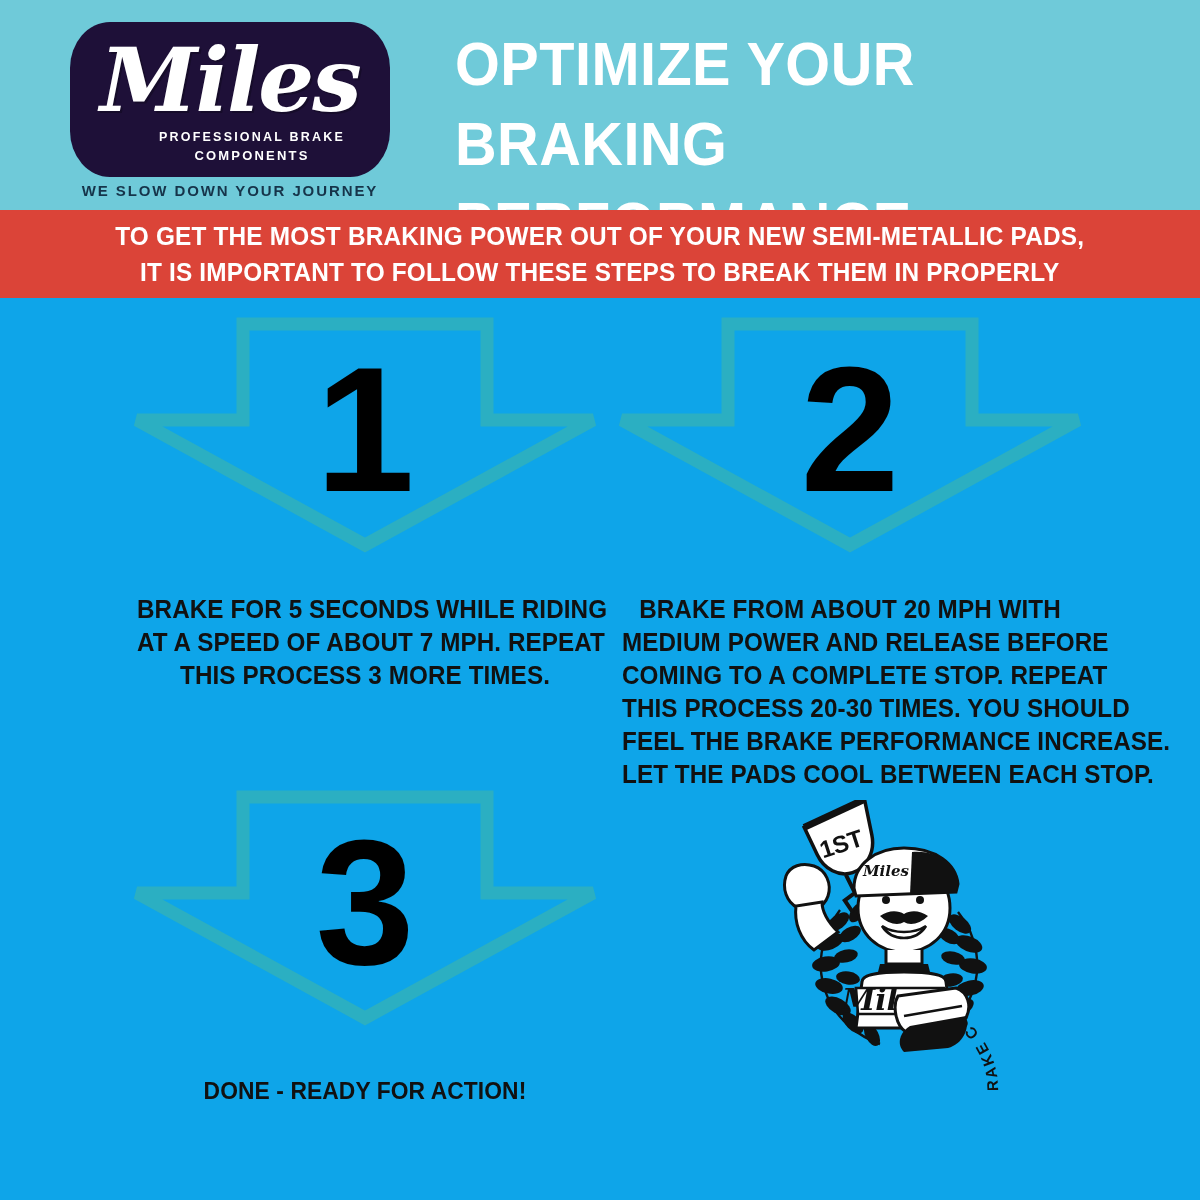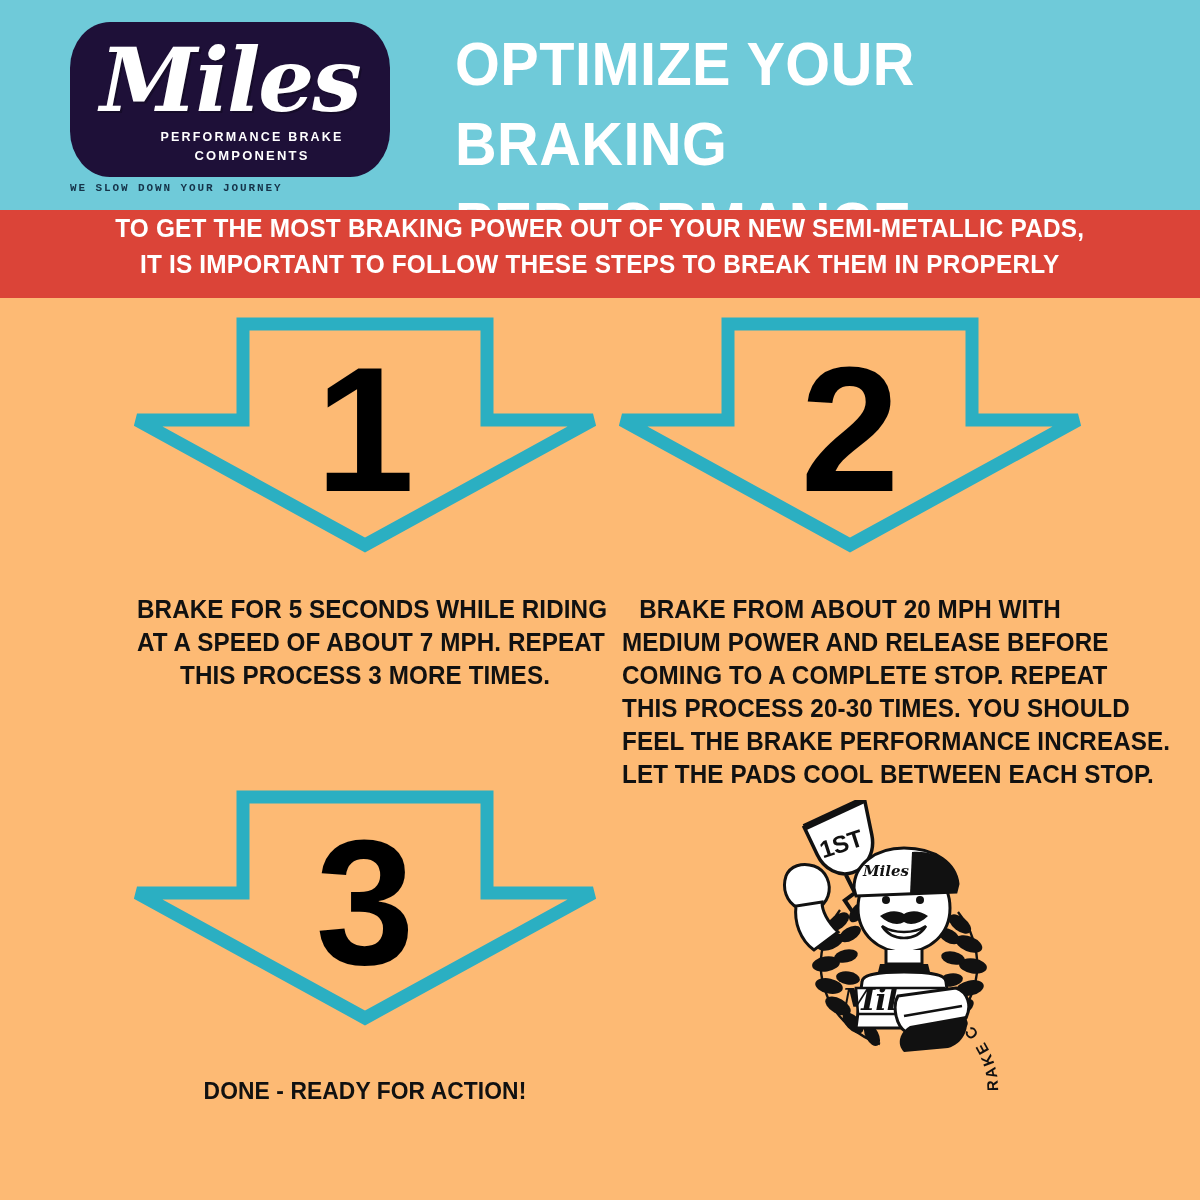--- a/index.html
+++ b/index.html
@@ -9,21 +9,21 @@
   }
   body {
     font-family: "Liberation Sans", sans-serif;
     -webkit-font-smoothing: antialiased;
   }
   .page {
     position: relative;
     width: 1200px;
     height: 1200px;
     overflow: hidden;
-    background: #fdba74;
+    background: #0ea5e9;
   }
 
   
   .header {
     position: absolute;
     left: 0; top: 0;
     width: 1200px;
     height: 210px;
     background: #6FCAD9;
   }
@@ -75,26 +75,25 @@
     box-sizing: border-box;
     color: #ffffff;
     font-size: 13px;
     font-weight: bold;
     letter-spacing: 2.2px;
   }
   .logo-tagline {
     position: absolute;
     left: 0; top: 160px;
     width: 320px;
-    text-align: left;
+    text-align: center;
     color: #16344a;
-    font-size: 11px;
+    font-size: 15px;
     font-weight: bold;
     letter-spacing: 1.9px;
-    font-family: Liberation Mono, monospace;
   }
   .headline {
     position: absolute;
     left: 455px; top: 24px;
     width: 720px;
     color: #ffffff;
     font-family: "Liberation Sans Narrow", "Liberation Sans", sans-serif;
     font-weight: bold;
     font-size: 62px;
     line-height: 80px;
@@ -107,21 +106,21 @@
   
   .redband {
     position: absolute;
     left: 0; top: 210px;
     width: 1200px;
     height: 88px;
     background: #DB4438;
     display: flex;
     flex-direction: column;
     align-items: center;
-    justify-content: flex-start;
+    justify-content: center;
   }
   .redband div {
     color: #ffffff;
     font-family: "Liberation Sans Narrow", "Liberation Sans", sans-serif;
     font-weight: bold;
     font-size: 26.5px;
     line-height: 36px;
     letter-spacing: 0.2px;
     text-align: center;
     transform: scaleX(0.92);
@@ -209,21 +208,21 @@
 </head>
 <body>
 
 <div class="page">
 
   <div class="header">
 
     <div class="logo-wrap">
       <div class="logo-plate"></div>
       <div class="logo-script">Miles</div>
-      <div class="logo-sub1">PERFORMANCE BRAKE</div>
+      <div class="logo-sub1">PROFESSIONAL BRAKE</div>
       <div class="logo-sub2">COMPONENTS</div>
       <div class="logo-tagline">WE SLOW DOWN YOUR JOURNEY</div>
     </div>
 
     <div class="headline">
       <span>OPTIMIZE YOUR BRAKING</span>
       <span>PERFORMANCE</span>
     </div>
   </div>
 

